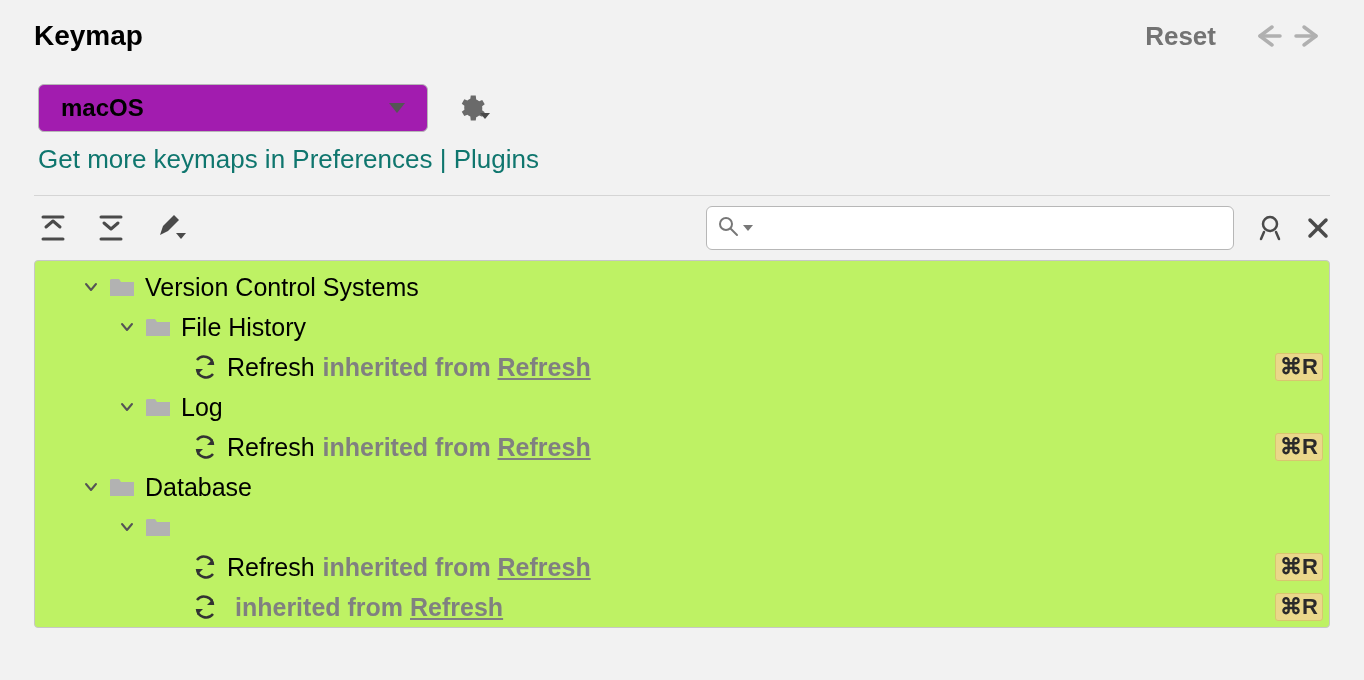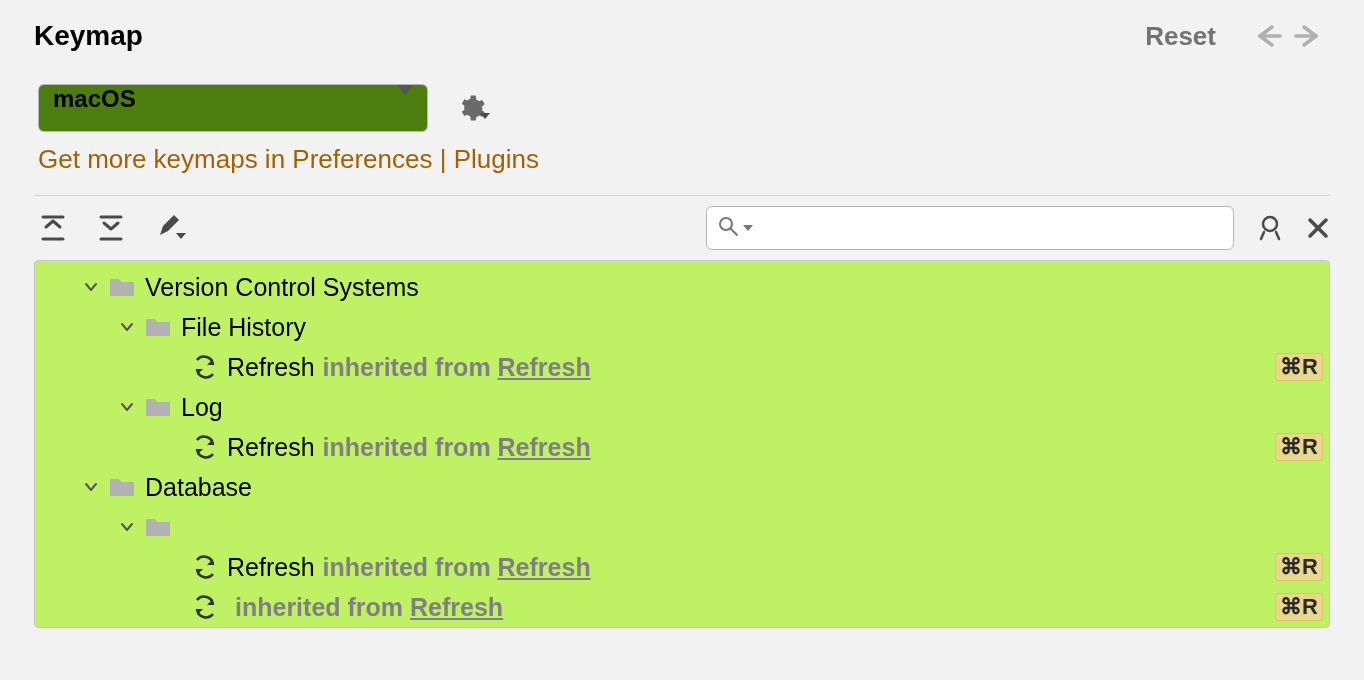--- a/index.html
+++ b/index.html
@@ -33,27 +33,28 @@
     margin: 0 6px;
     display: inline-flex;
   }
   .row-dropdown {
     display: flex;
     align-items: center;
     padding: 0 38px;
     margin-top: 18px;
   }
   .dropdown {
-    background: #4d7c0f;
+    background: #a21caf;
     border: 1px solid #b7b7b7;
     border-radius: 6px;
     width: 390px;
     height: 48px;
     display: flex;
-    padding: 0 14px;
+    align-items: center;
+    padding: 0 22px;
     cursor: pointer;
   }
   .dropdown .val {
     font-size: 24px;
     font-weight: 600;
   }
   .dropdown .tri {
     margin-left: auto;
     width: 0; height: 0;
     border-left: 8px solid transparent;
@@ -61,21 +62,21 @@
     border-top: 10px solid #555;
   }
   .gear-btn {
     margin-left: 28px;
     display: inline-flex;
     cursor: pointer;
   }
   .link-line {
     padding: 12px 38px 20px 38px;
     font-size: 26px;
-    color: #a16207;
+    color: #0f766e;
     cursor: pointer;
   }
   .hr {
     height: 1px;
     background: #d5d5d5;
     margin: 0 34px;
   }
   .toolbar {
     display: flex;
     align-items: center;

